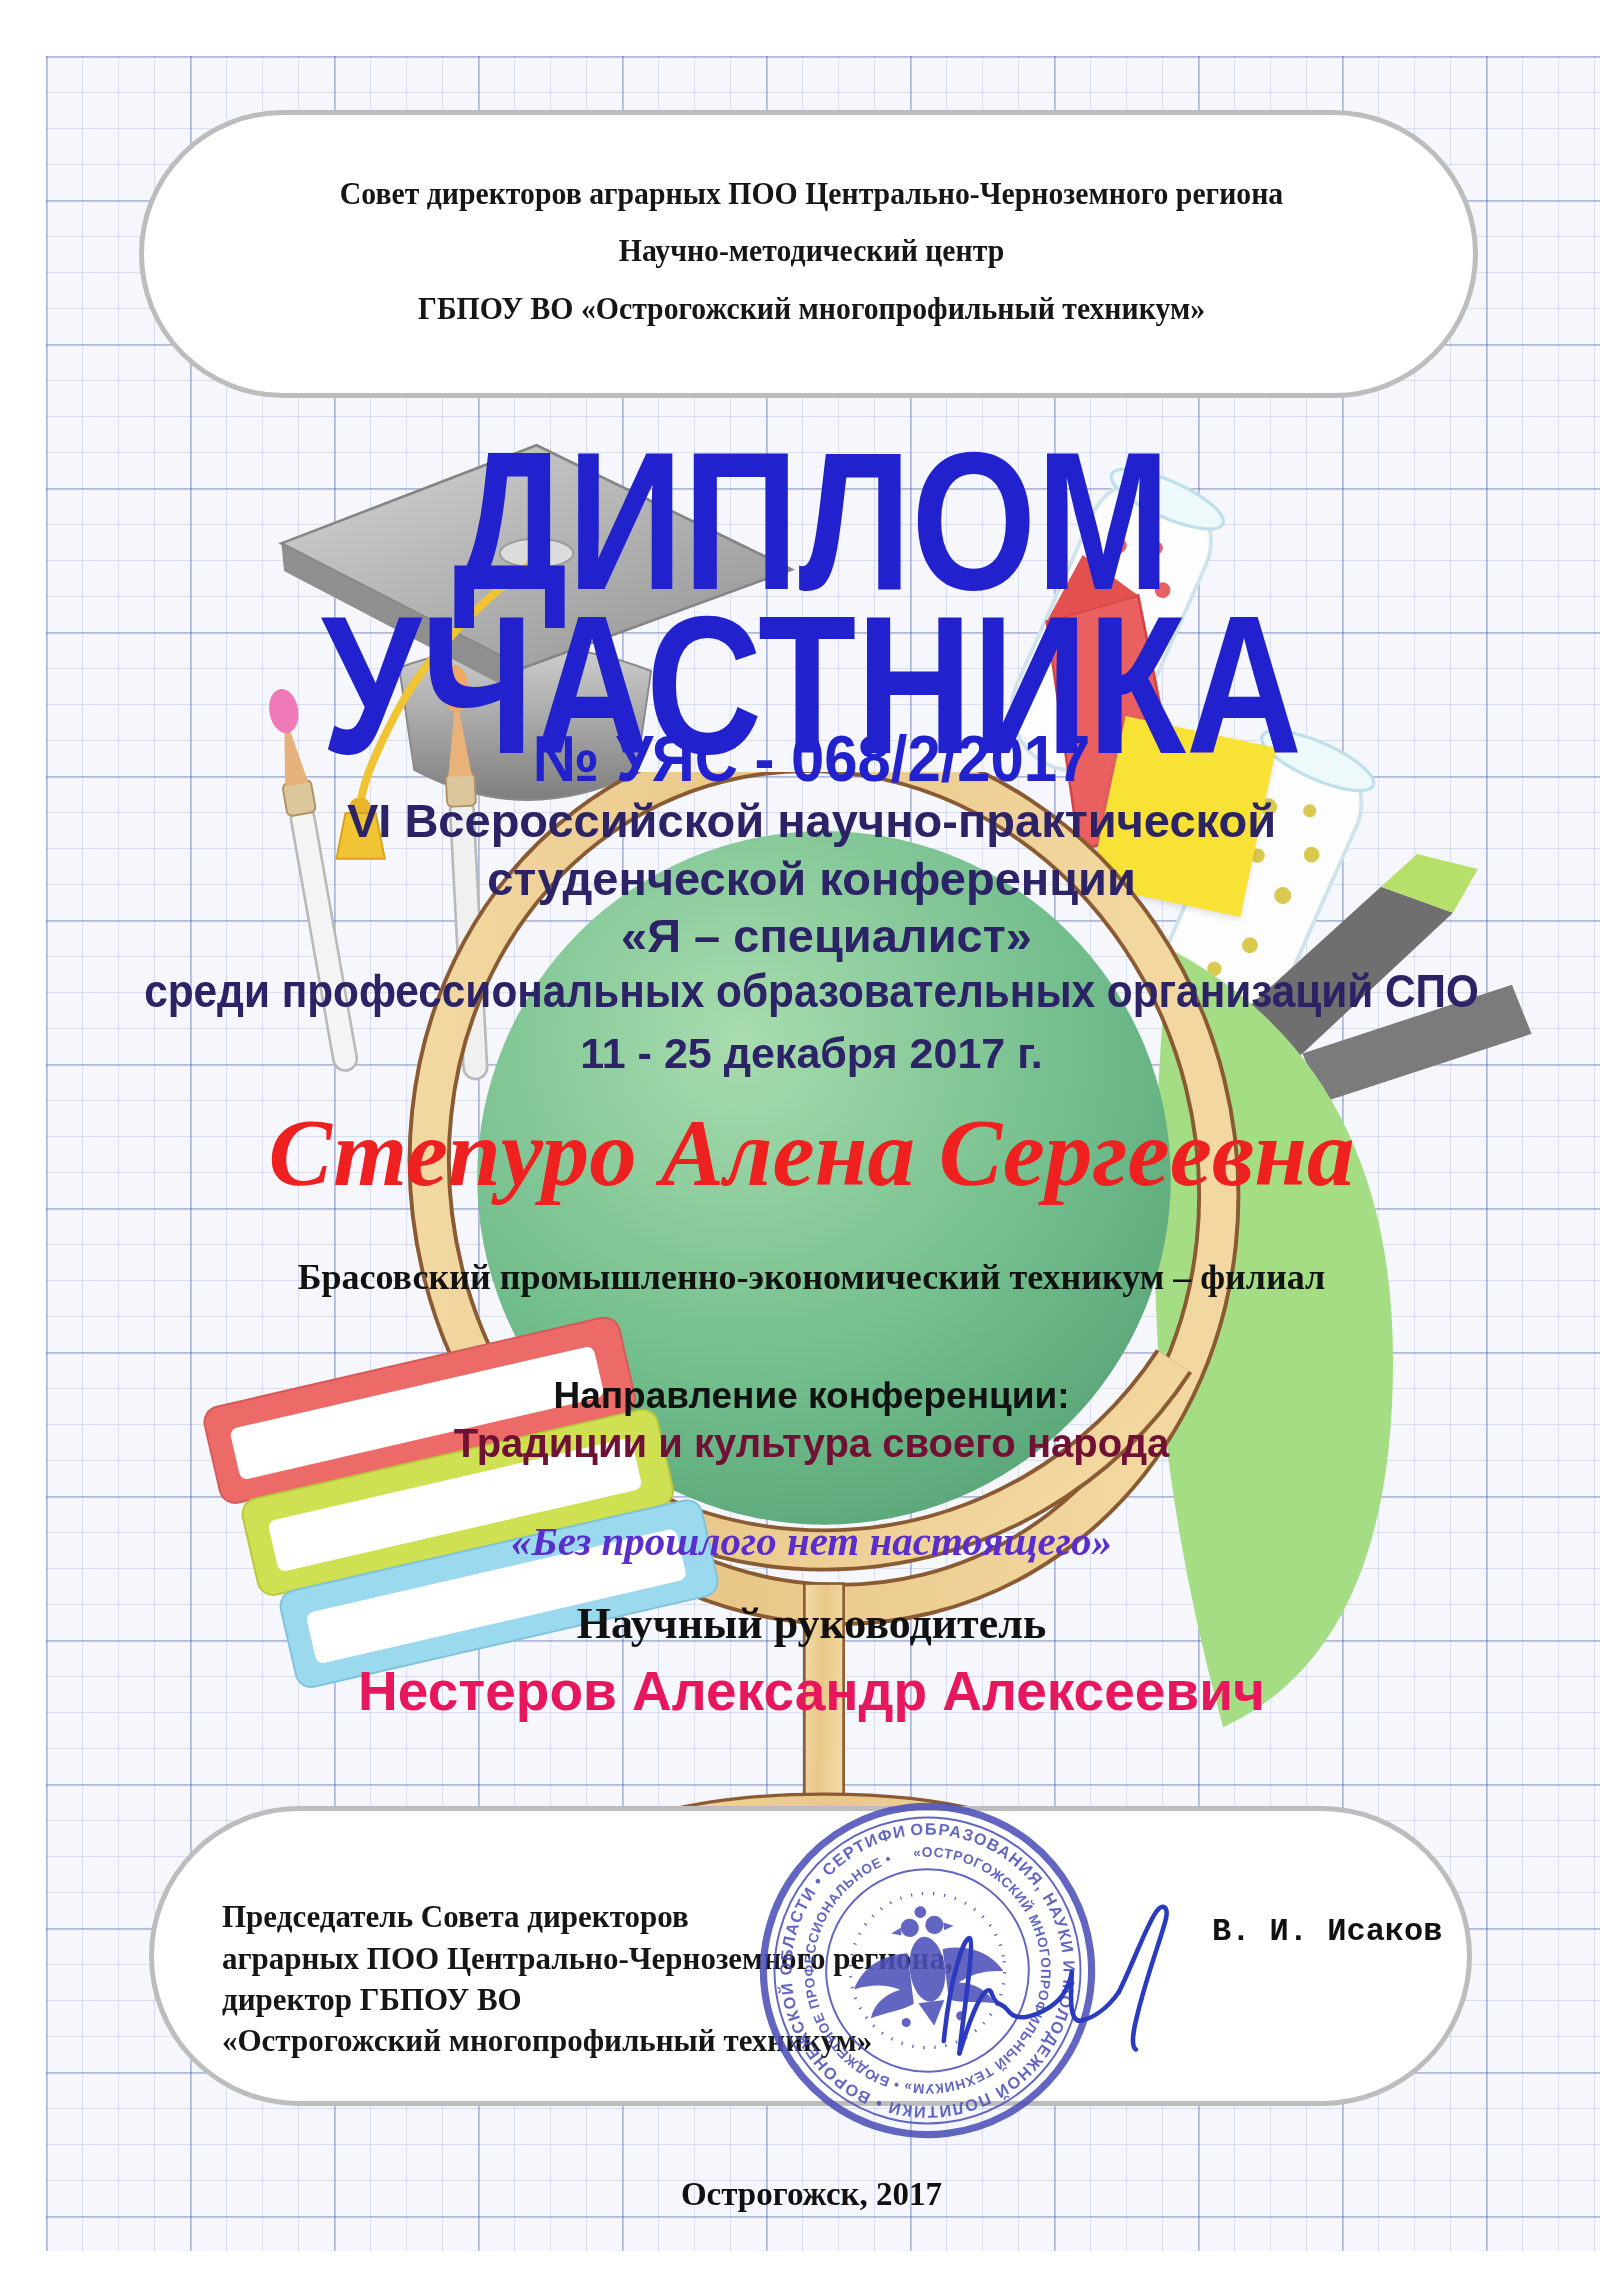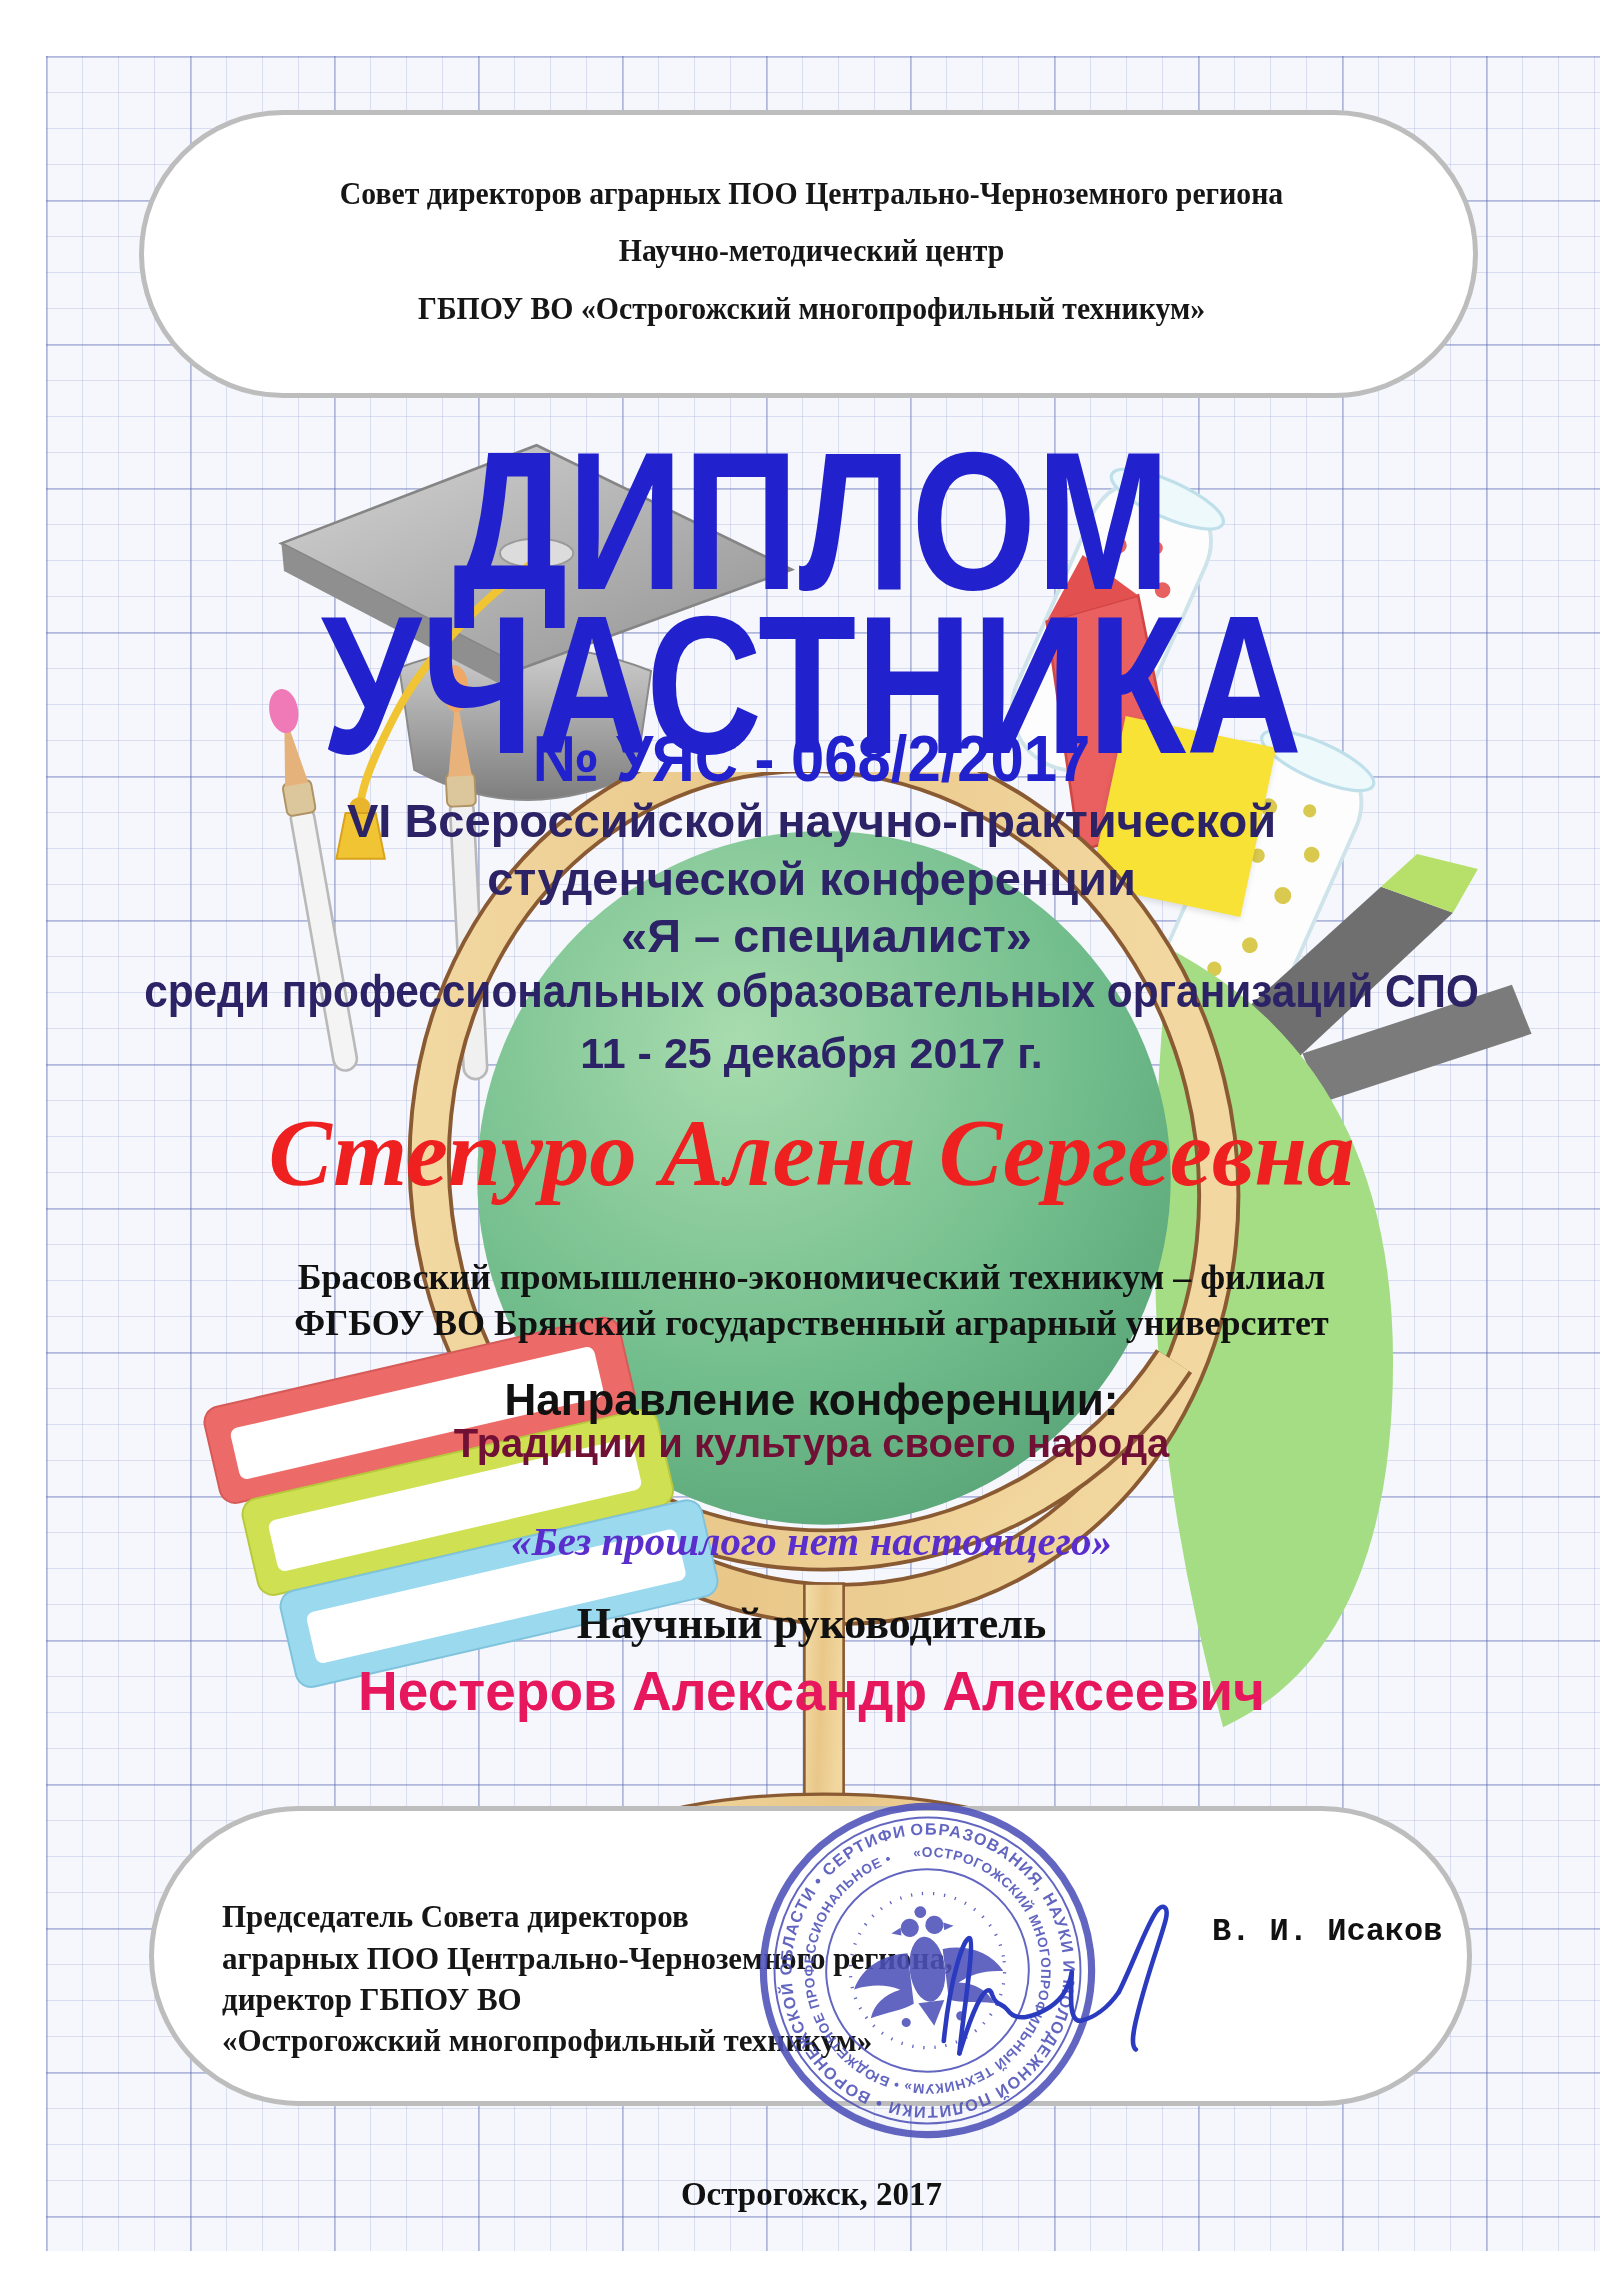--- a/index.html
+++ b/index.html
@@ -43,21 +43,21 @@
   .event.wide{font-size:47px;transform:scaleX(0.90);}
   .event.dates{font-size:43px;}
   .recipient{
     font-family:"Liberation Serif",serif;font-style:italic;font-weight:bold;color:#ee2020;
     font-size:95px;white-space:nowrap;
   }
   .inst{
     font-family:"Liberation Serif",serif;font-weight:bold;color:#111111;
     font-size:36px;line-height:44px;
   }
-  .dirlabel{font-family:"Liberation Sans",sans-serif;font-weight:bold;color:#111111;font-size:44px;}
+  .dirlabel{font-family:"Liberation Sans",sans-serif;font-weight:bold;color:#111111;font-size:37px;}
   .dirvalue{font-family:"Liberation Sans",sans-serif;font-weight:600;color:#6f1034;font-size:40px;}
   .motto{font-family:"Liberation Serif",serif;font-style:italic;font-weight:bold;color:#5a2ecc;font-size:41px;}
   .suplabel{font-family:"Liberation Serif",serif;font-weight:bold;color:#111111;font-size:44px;}
   .supname{font-family:"Liberation Sans",sans-serif;font-weight:bold;color:#e6175c;font-size:55px;white-space:nowrap;}
   .signer{
     font-family:"Liberation Serif",serif;font-weight:bold;color:#161616;
     font-size:31px;line-height:41px;white-space:nowrap;
   }
   .isakov{font-family:"Liberation Serif",serif;font-weight:bold;color:#111111;font-size:32px;white-space:nowrap;}
   .footer{font-family:"Liberation Serif",serif;font-weight:bold;color:#111111;font-size:33px;}
@@ -197,21 +197,20 @@
   <div class="abs ctr number" style="top:721px;">№ УЯС - 068/2/2017</div>
 
   <div class="abs ctr event" style="top:793px;">VI Всероссийской научно-практической</div>
   <div class="abs ctr event" style="top:851px;">студенческой конференции</div>
   <div class="abs ctr event" style="top:908px;padding-left:30px;">«Я – специалист»</div>
   <div class="abs ctr event wide" style="top:963px;">среди профессиональных образовательных организаций СПО</div>
   <div class="abs ctr event dates" style="top:1029px;">11 - 25 декабря 2017 г.</div>
 
   <div class="abs ctr recipient" style="top:1098px;">Степуро Алена Сергеевна</div>
   <div class="abs ctr inst" style="top:1255px;">Брасовский промышленно-экономический техникум – филиал</div>
-  <div class="abs ctr inst" style="top:1301px;">ФГБОУ ВО Брянский государственный аграрный университет</div>
 
   <div class="abs ctr dirlabel" style="top:1375px;">Направление конференции:</div>
   <div class="abs ctr dirvalue" style="top:1421px;">Традиции и культура своего народа</div>
 
   <div class="abs ctr motto" style="top:1517px;">«Без прошлого нет настоящего»</div>
 
   <div class="abs ctr suplabel" style="top:1598px;">Научный руководитель</div>
   <div class="abs ctr supname" style="top:1659px;text-align:center;">Нестеров Александр Алексеевич</div>
 
   <div class="bubble" style="left:149px;top:1806px;width:1323px;height:300px;"></div>

